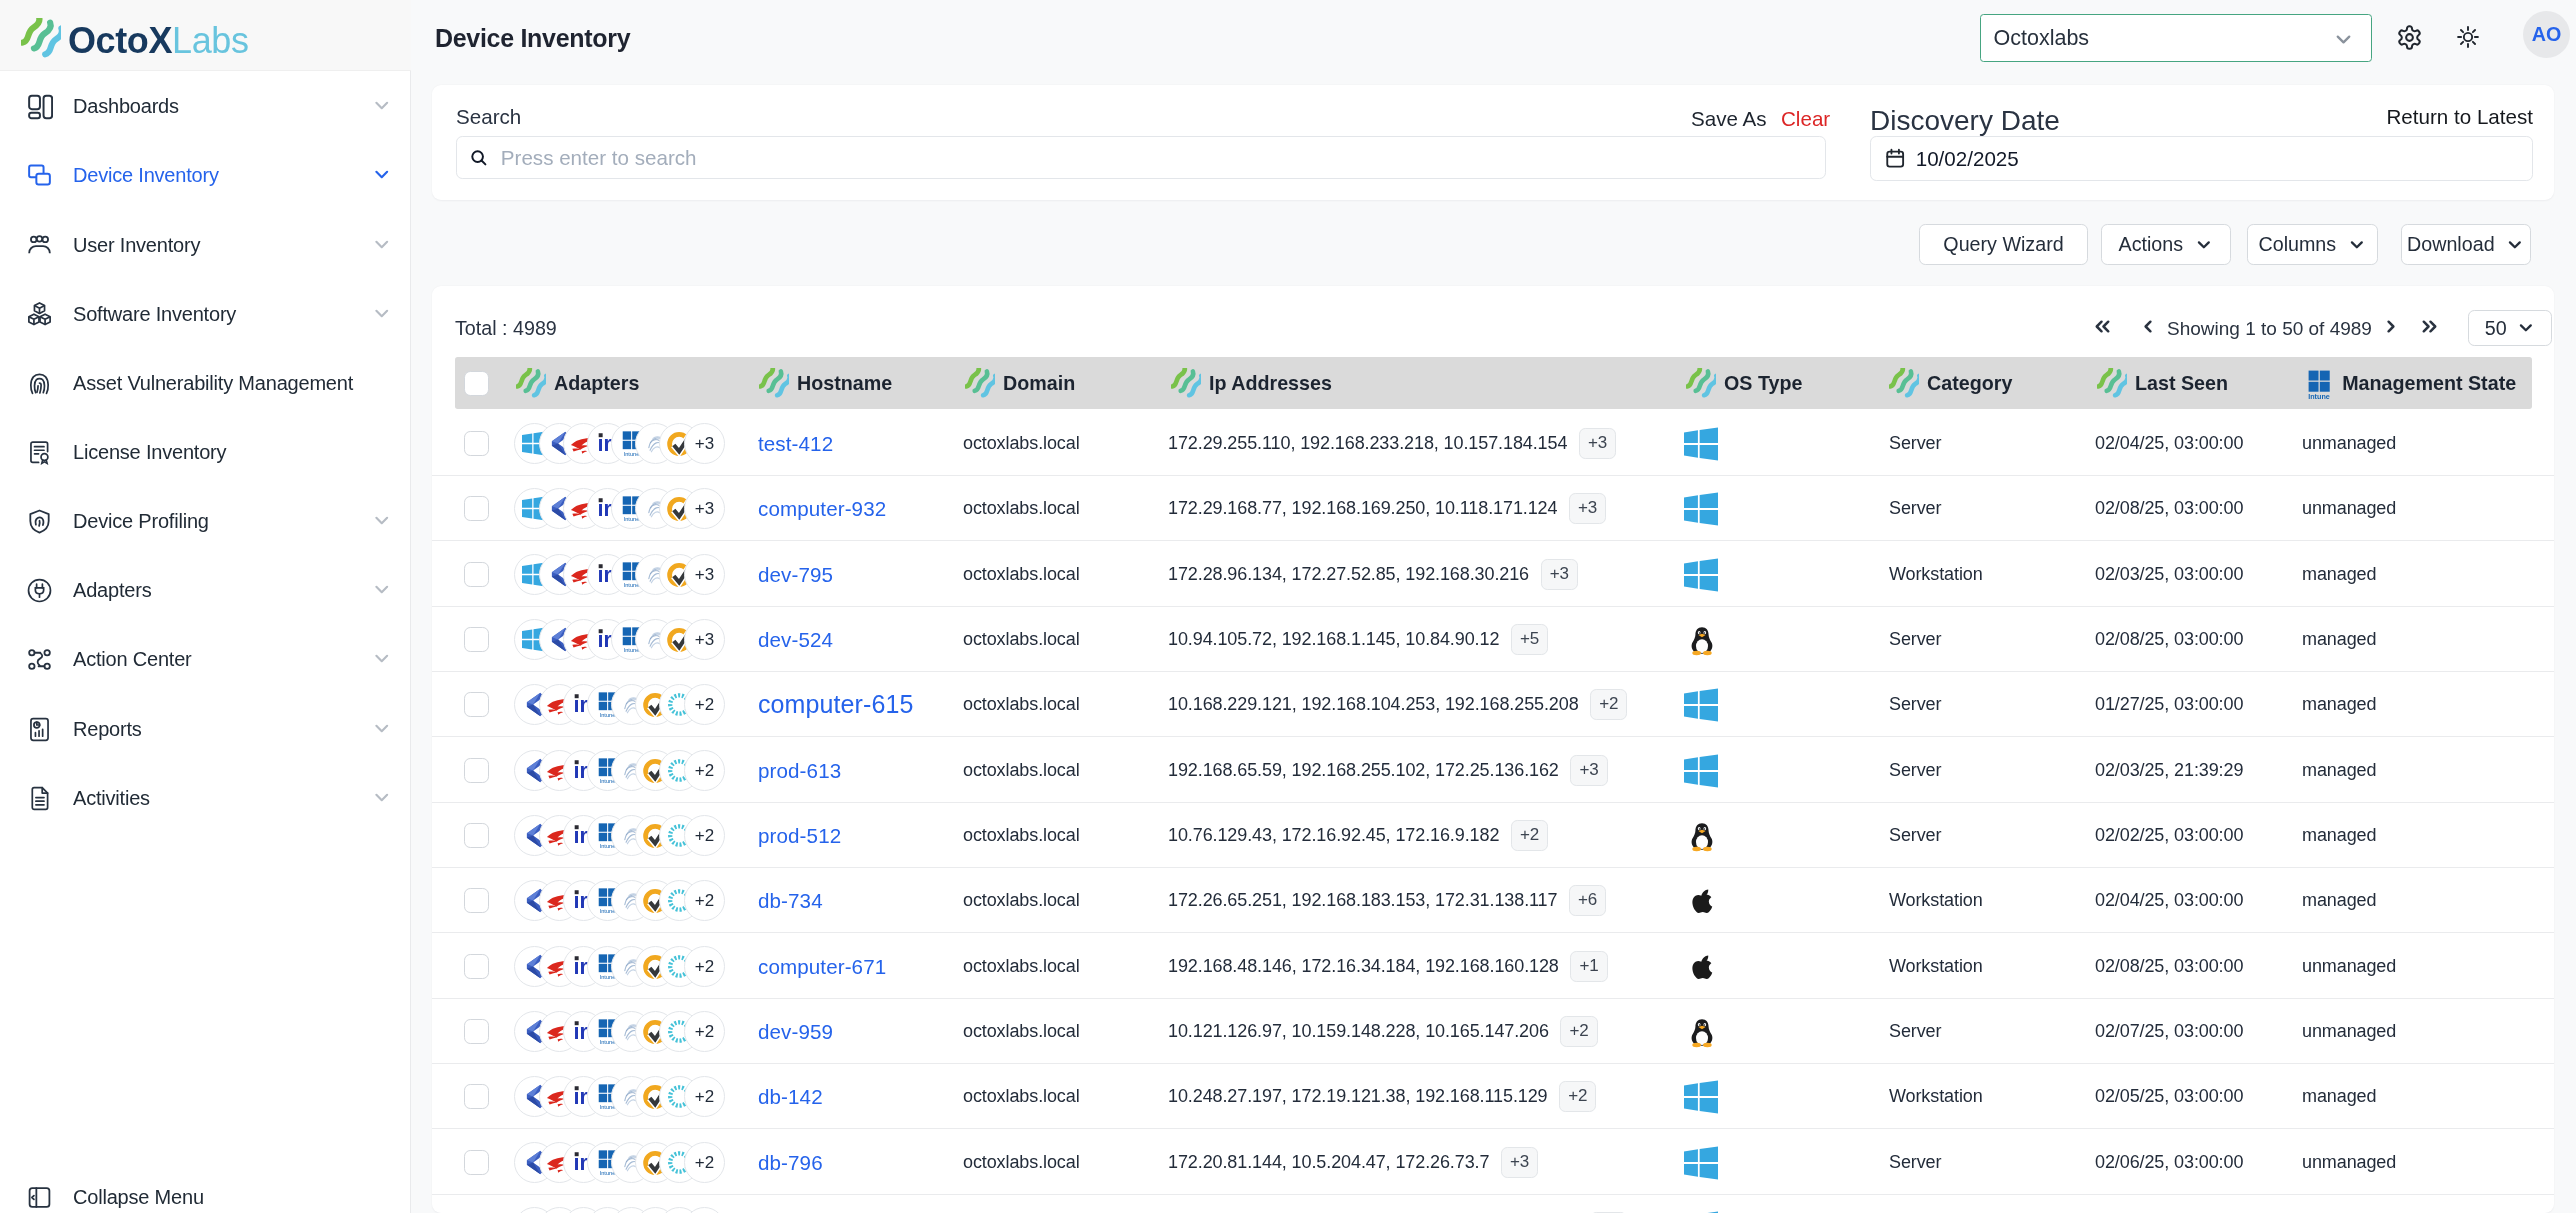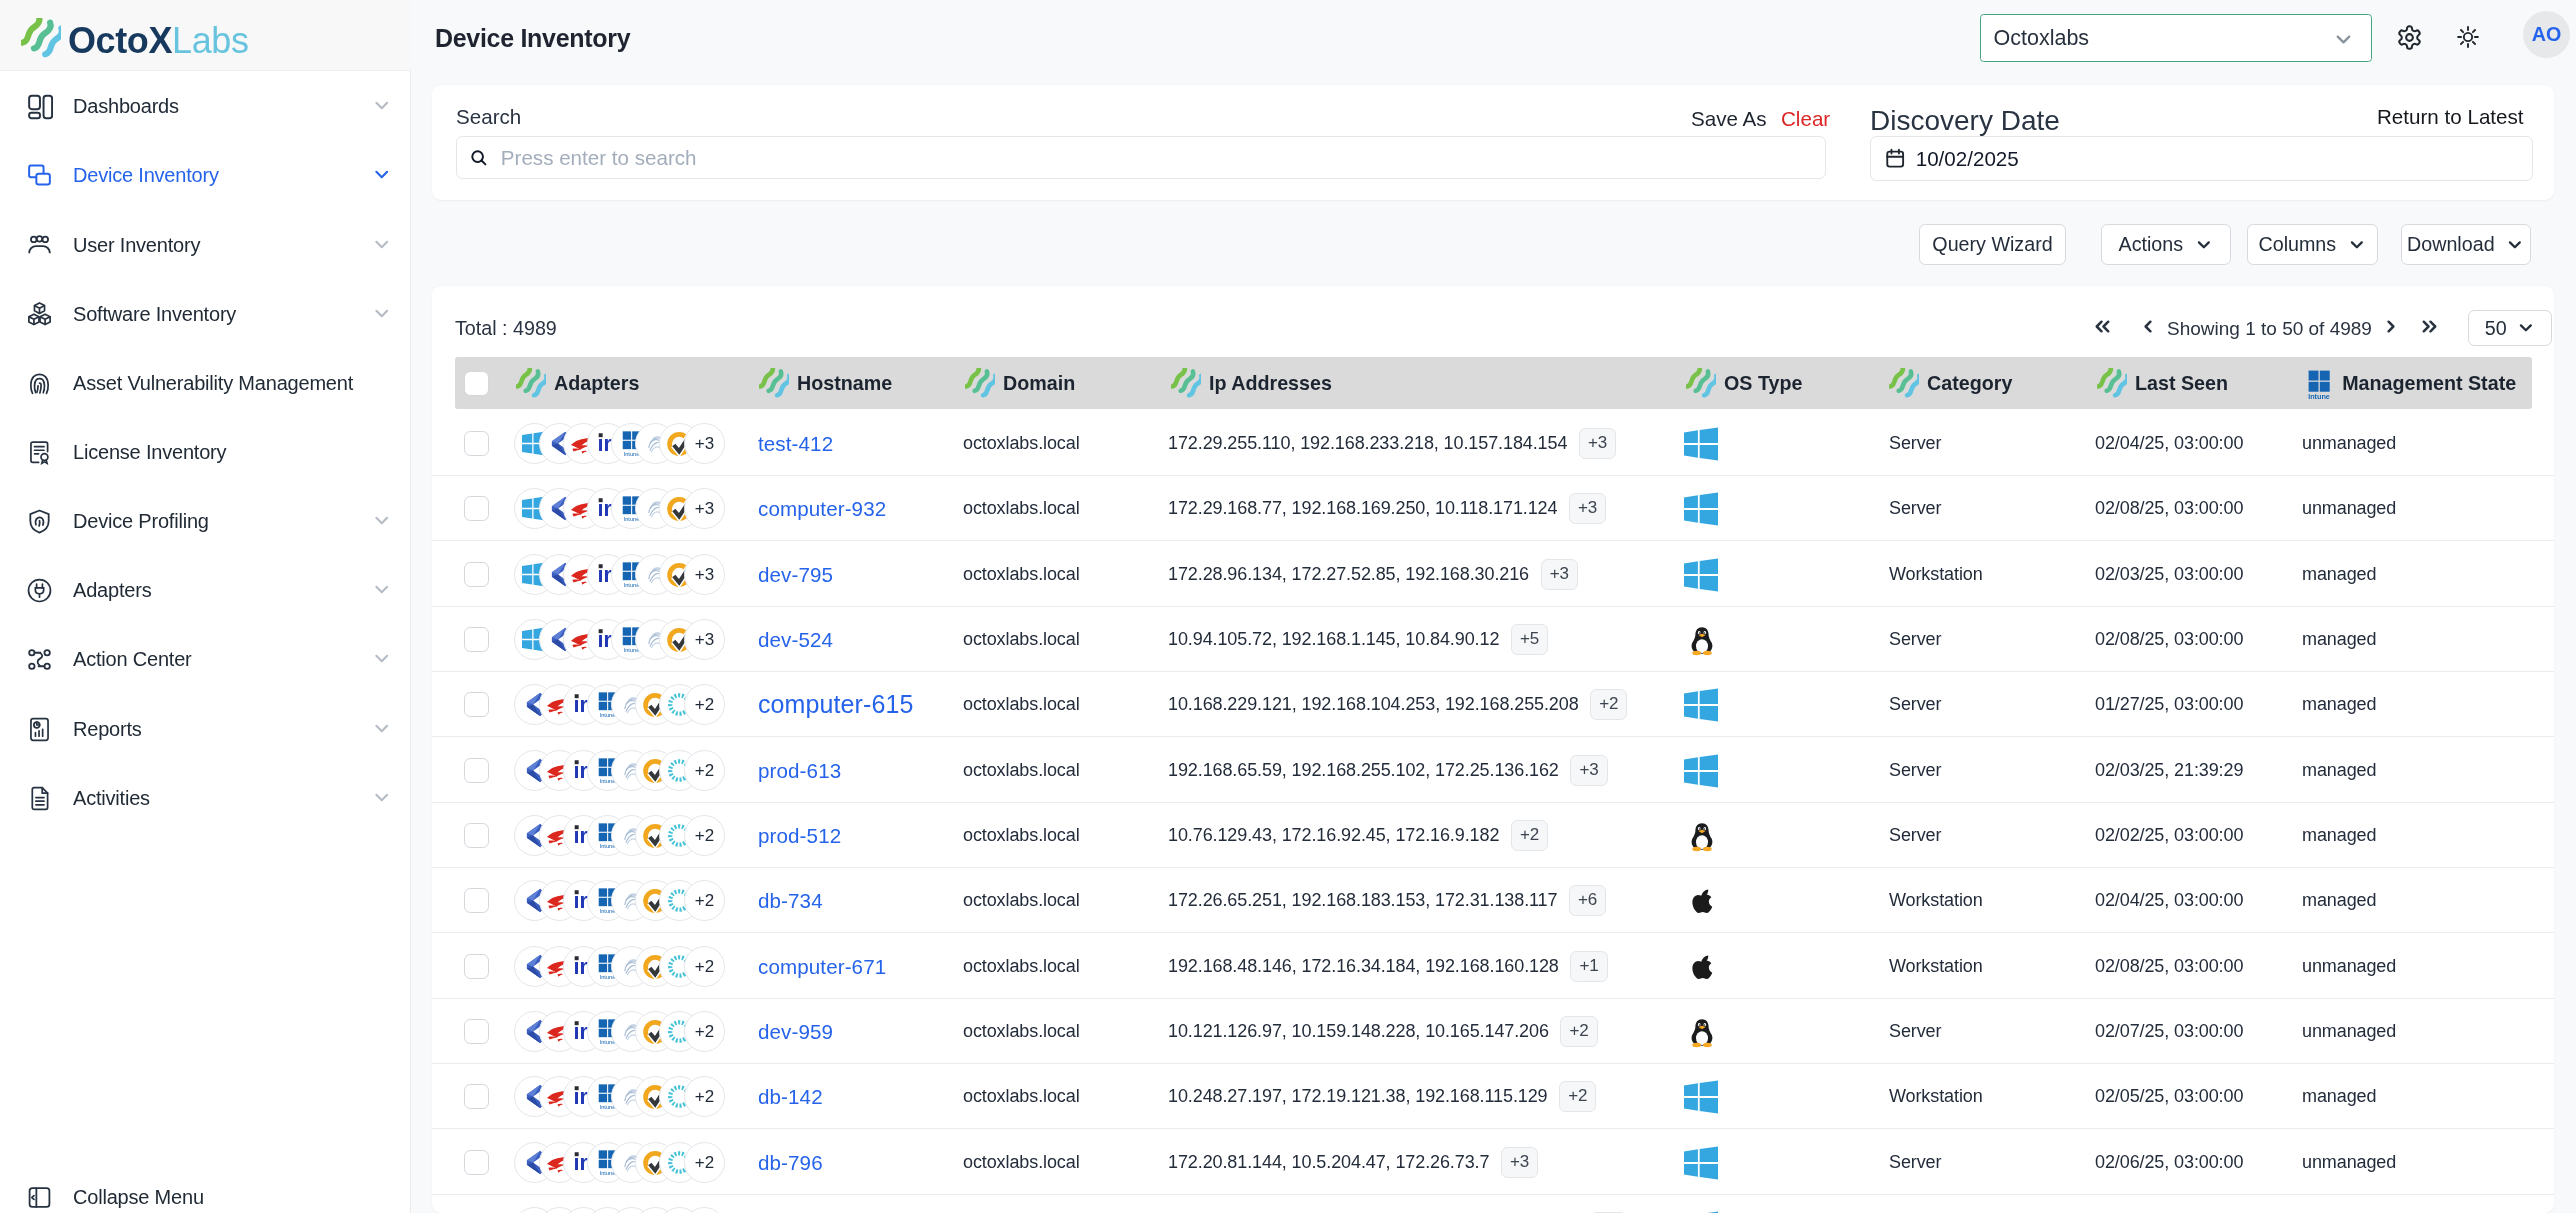--- a/index.html
+++ b/index.html
@@ -187,31 +187,31 @@
 <div class="abs flexv" style="left:456px;top:136px;width:1370px;height:43px;background:#fff;border:1.3px solid #e3e6ea;border-radius:6.3px">
     <span style="margin-left:11.6px;display:flex">
       <svg width="19.7" height="19.7" viewBox="0 0 24 24" fill="none" stroke="#111827" stroke-width="2.4" stroke-linecap="round">
         <circle cx="10.5" cy="10.5" r="6.5"></circle>
         <path d="M15.3,15.3 L20,20"></path>
       </svg>
     </span>
     <span style="margin-left:12.5px;font-size:20.6px;color:#a3adbb">Press enter to search</span>
   </div>
 <div class="abs" style="left:1870px;top:105px;font-size:28px;color:#2a3342">Discovery Date</div>
-<div class="abs" style="left:2377px;top:105px;width:156px;font-size:20.6px;color:#15181d;text-align:left">Return to Latest</div>
+<div class="abs" style="left:2377px;top:105px;width:156px;font-size:20.6px;color:#15181d;text-align:right">Return to Latest</div>
 <div class="abs flexv" style="left:1870px;top:136px;width:663px;height:45px;background:#fff;border:1.3px solid #e3e6ea;border-radius:6.3px">
     <span style="margin-left:12.5px;display:flex">
       <svg width="22.4" height="22.4" viewBox="0 0 24 24" fill="none" stroke="#20262e" stroke-width="2" stroke-linecap="round">
         <rect x="3.5" y="5" width="17" height="16" rx="2.5"></rect>
         <path d="M8,3 V7 M16,3 V7 M3.5,10.5 H20.5"></path>
       </svg>
     </span>
     <span style="margin-left:9.8px;font-size:20.6px;color:#111827">10/02/2025</span>
   </div>
-<div class="btn" style="left:1919px;width:147px">Query Wizard</div>
+<div class="btn" style="left:1919px;width:169px">Query Wizard</div>
 <div class="btn" style="left:2101px;width:130px">Actions <svg width="19.7" height="19.7" viewBox="0 0 24 24" fill="none" stroke="#242d3a" stroke-width="2.8" stroke-linecap="round" stroke-linejoin="round">
       <polyline points="6 9 12 15 18 9"></polyline>
     </svg></div>
 <div class="btn" style="left:2247px;width:131px">Columns <svg width="19.7" height="19.7" viewBox="0 0 24 24" fill="none" stroke="#242d3a" stroke-width="2.8" stroke-linecap="round" stroke-linejoin="round">
       <polyline points="6 9 12 15 18 9"></polyline>
     </svg></div>
 <div class="btn" style="left:2401px;width:130px">Download <svg width="19.7" height="19.7" viewBox="0 0 24 24" fill="none" stroke="#242d3a" stroke-width="2.8" stroke-linecap="round" stroke-linejoin="round">
       <polyline points="6 9 12 15 18 9"></polyline>
     </svg></div>
 <div class="card" style="left:432px;top:286px;width:2122px;height:927px;border-radius:9px;overflow:hidden"></div>

